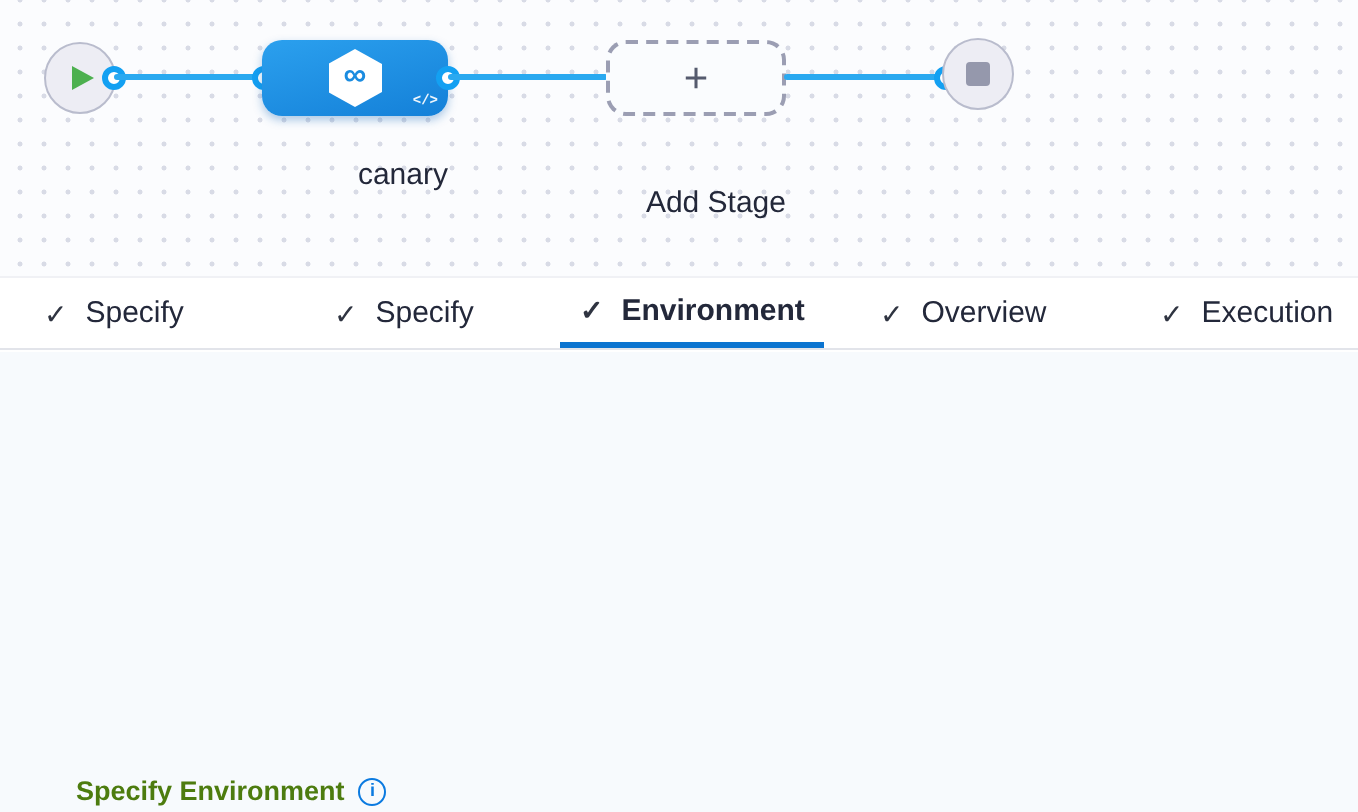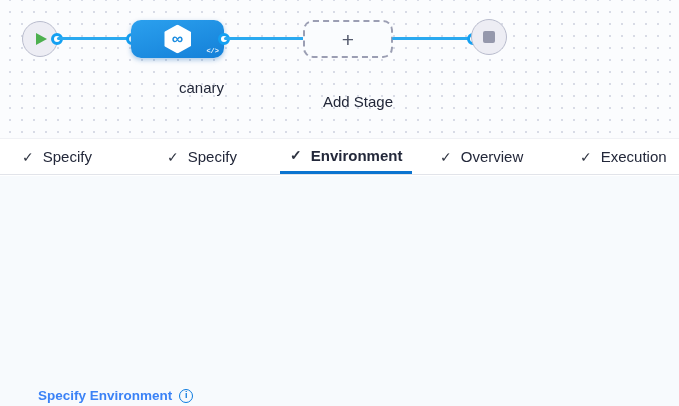--- a/index.html
+++ b/index.html
@@ -85,21 +85,21 @@
   .tab-advanced { left:570px; }
 
   
   .content {
     position:absolute; left:0; top:176px; width:679px; height:230px;
     background:#f7fafd;
   }
   .form-label-row {
     position:absolute; left:38px; top:212px; display:flex; align-items:center; gap:7px;
   }
-  .form-label { font-size:13.5px; font-weight:700; color:#3b82f6; }
+  .form-label { font-size:13.5px; font-weight:700; color:#4d7c0f; }
   .info-icon {
     width:14px; height:14px; border:1.4px solid #0b7ae0; border-radius:50%;
     color:#0b7ae0; font-size:9px; font-weight:700; font-style:normal;
     display:flex; align-items:center; justify-content:center; line-height:1;
   }
 </style>
 </head>
 <body>
 
 <div class="app">

